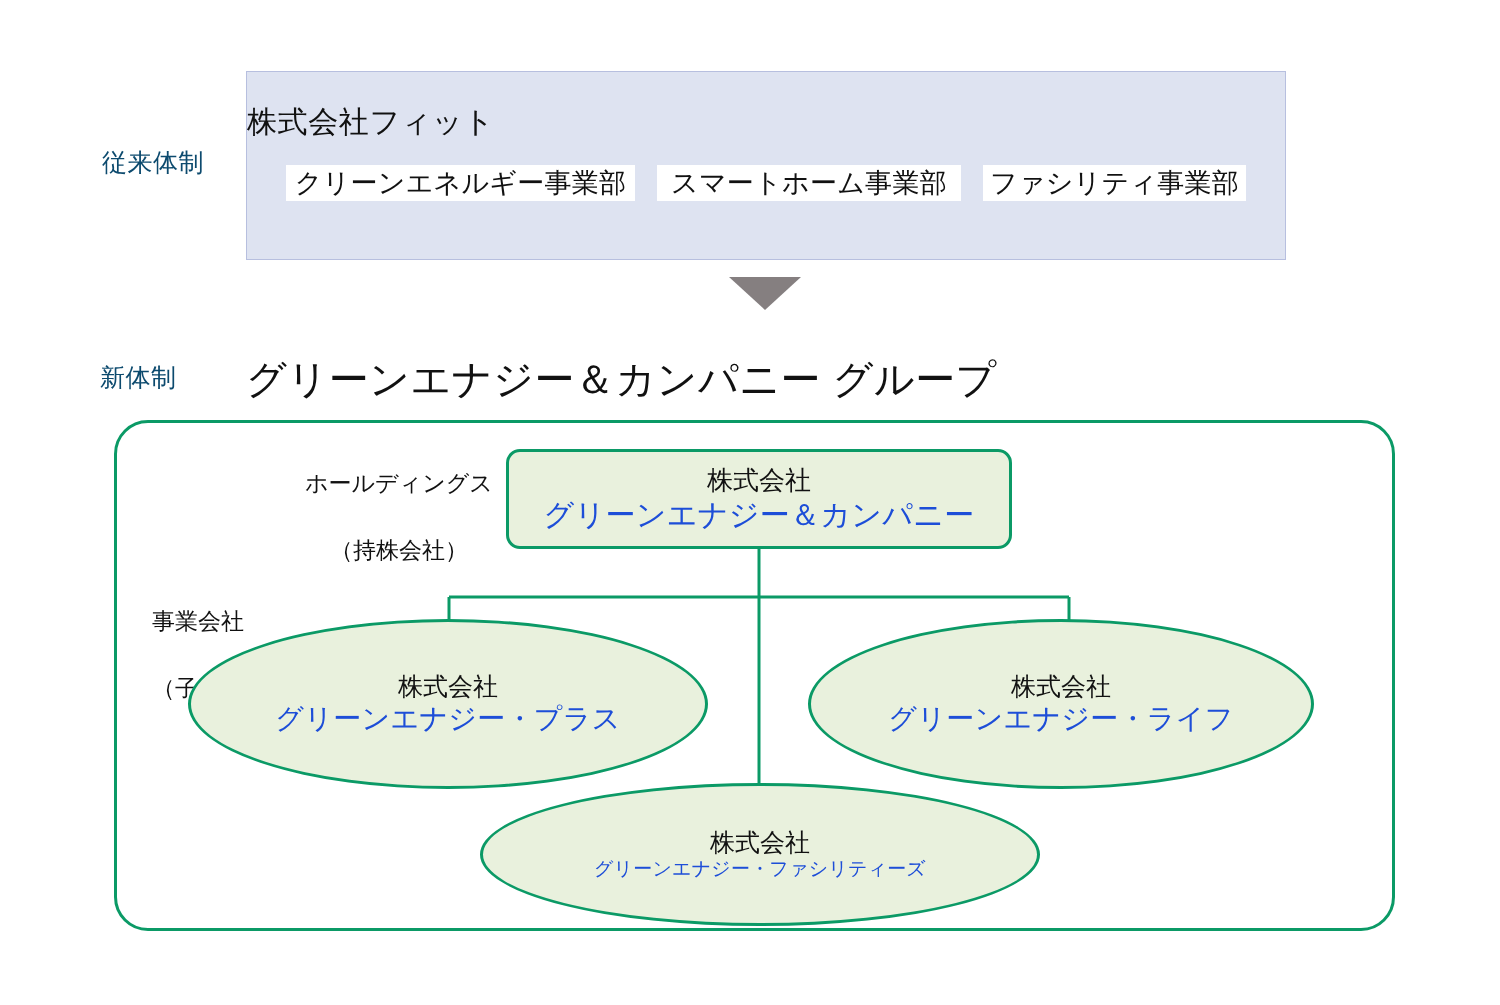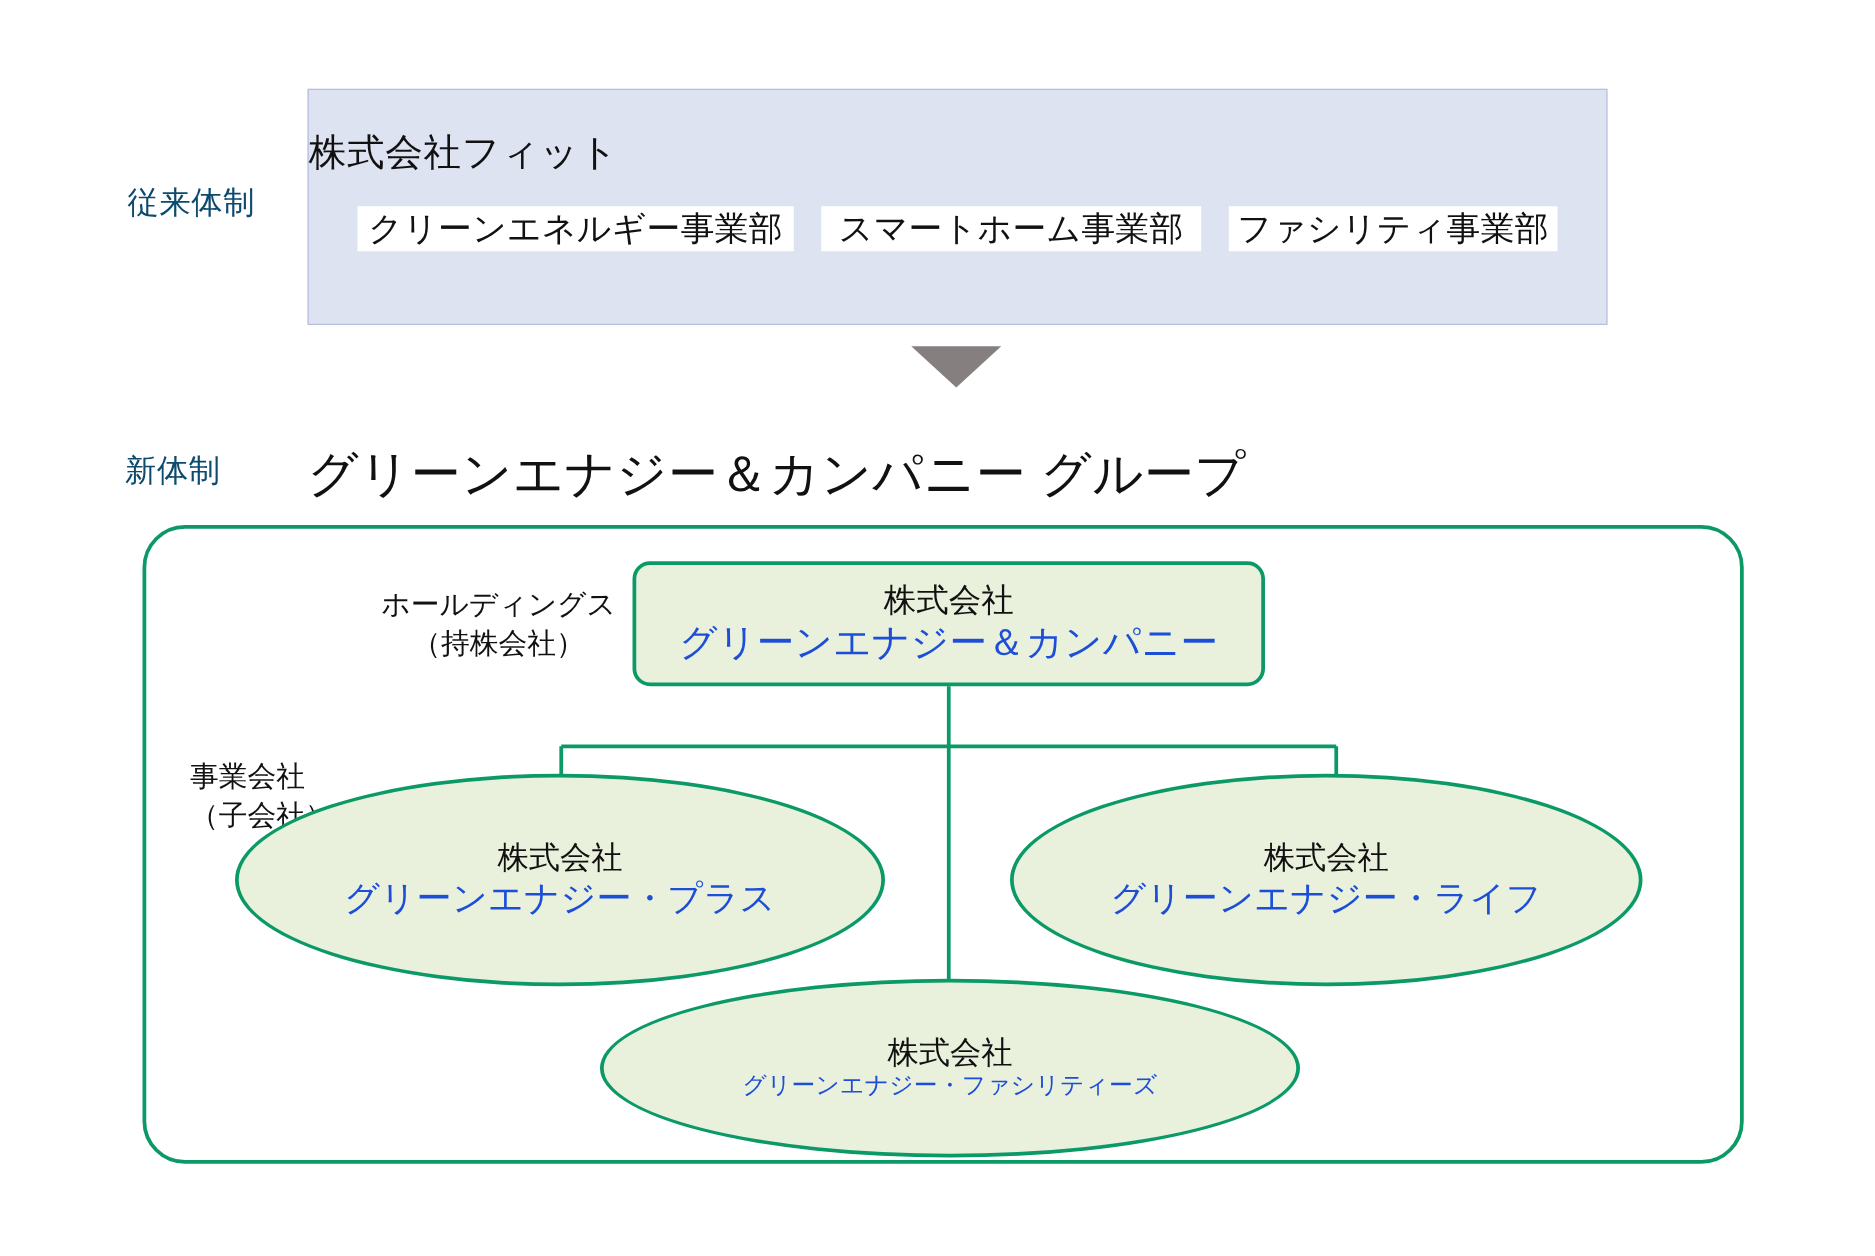--- a/index.html
+++ b/index.html
@@ -119,21 +119,21 @@
   .tier-label {
     position: absolute;
     font-size: 23px;
     line-height: 1.35;
     color: #111111;
     text-align: center;
     white-space: nowrap;
   }
   #tier-label-holdings { left: 305px; top: 468px; text-align: center; }
   #tier-label-operating { left: 152px; top: 606px; text-align: left; }
-  .tier-label .sub { display: block; }
+  .tier-label .sub { display: block; margin-top: 36px; }
 
   
   #connectors {
     position: absolute;
     left: 0;
     top: 0;
     width: 1500px;
     height: 1005px;
     pointer-events: none;
   }

